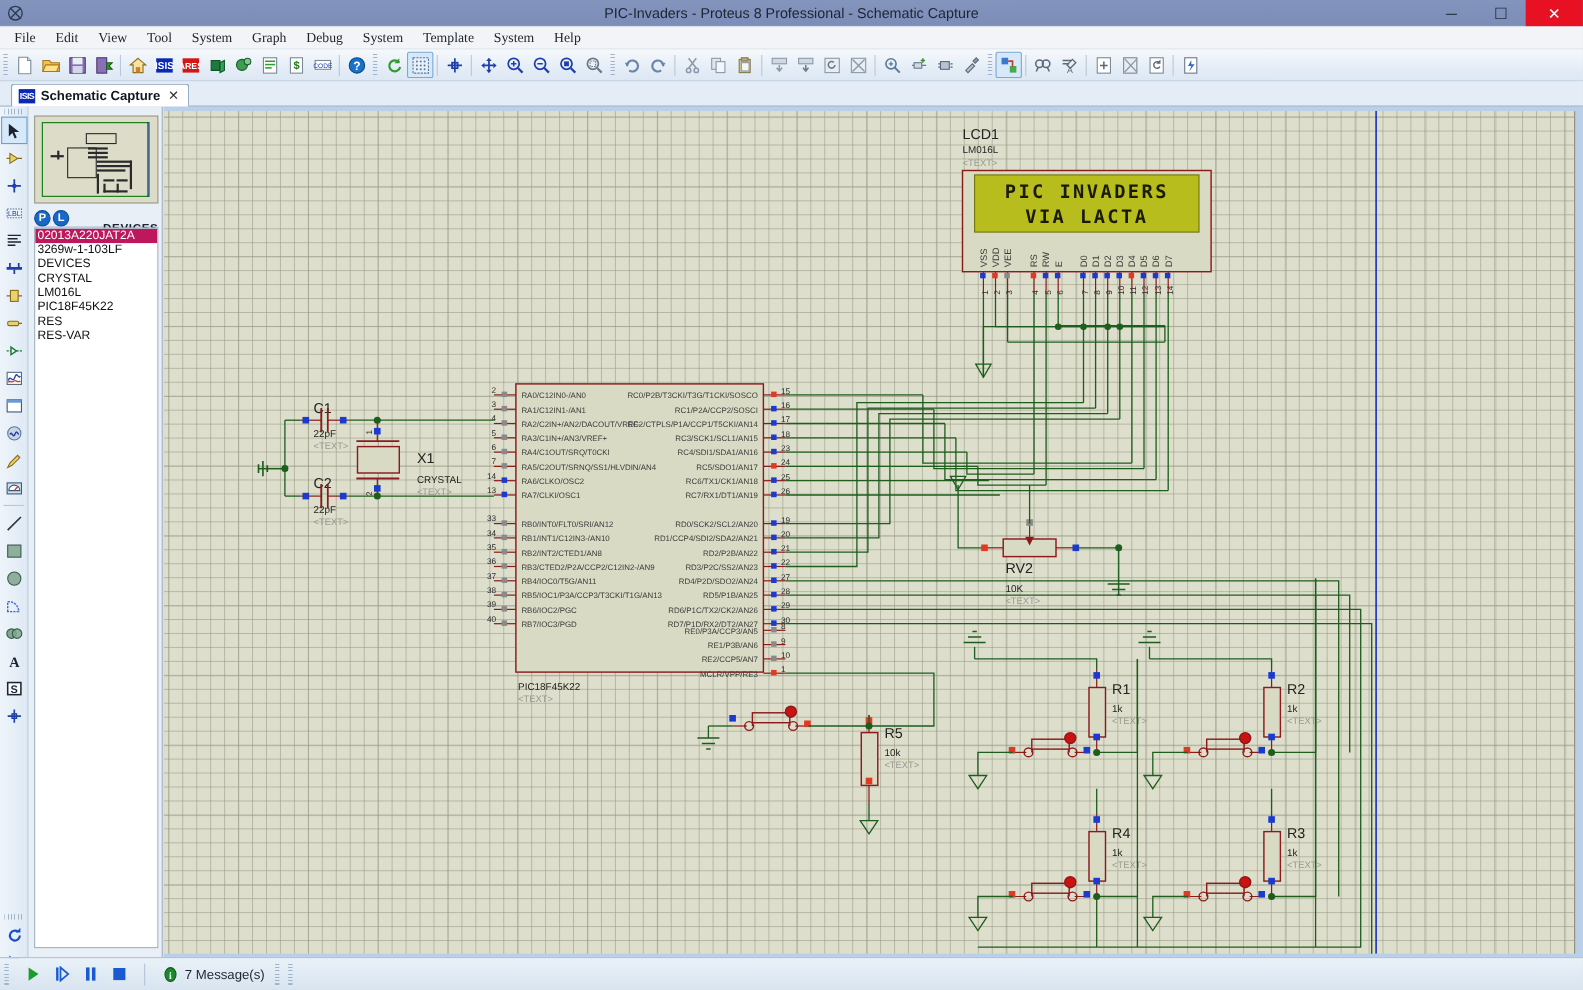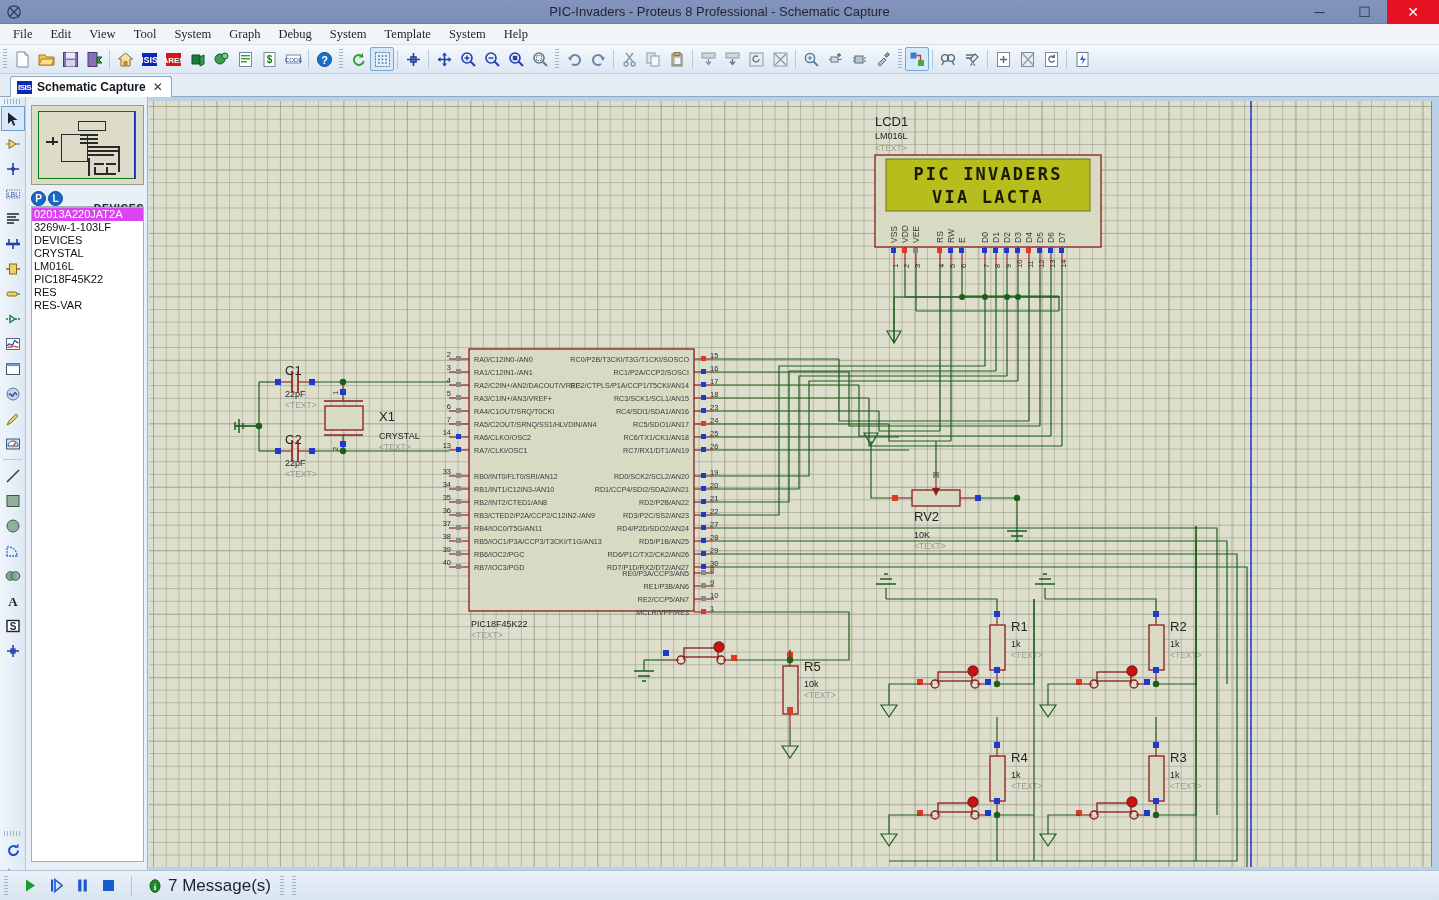--- a/index.html
+++ b/index.html
@@ -136,21 +136,21 @@
     border: 1px solid #0e4a96;
   }
   .dev-title { flex: 1; text-align: right; font-size: 10.5px; color: #1b2430;
     letter-spacing: 0.6px; font-weight: bold; margin-top: 20px; }
   .devlist {
     position: absolute; left: 5px; top: 110px; width: 113px; height: 655px;
     background: #fff; border: 1px solid #9fb0c2; overflow: hidden;
   }
   .dev-item { font-size: 11px; color: #101010; line-height: 13px; padding: 0 2px;
     white-space: nowrap; cursor: default; }
-  .dev-item.sel { background: #d946ef; color: #fff; }
+  .dev-item.sel { background: #be185d; color: #fff; }
 
   
   .canvas-wrap {
     position: absolute; left: 149px; top: 97px; width: 1290px; height: 773px;
     background: #b9d0e8; overflow: hidden; padding-left: 48px;
   }
   .sheet {
     position: absolute; left: 0px; top: 4px; width: 1283px; height: 766px;
     background-color: #dddfcc;
     background-image:
@@ -172,21 +172,21 @@
   }
   .sb-grip {
     width: 4px; height: 20px; margin: 0 4px;
     background-image: repeating-linear-gradient(to bottom, #9fb4cb 0 1px, transparent 1px 3px);
   }
   .sb-btn {
     width: 26px; height: 24px; display: flex; align-items: center; justify-content: center;
     border: 1px solid transparent; cursor: default;
   }
   .sb-sep { width: 1px; height: 20px; background: #b3c4d6; margin: 0 5px; }
-  .sb-msg { font-size: 17px; color: #1b2430; }
+  .sb-msg { font-size: 12px; color: #1b2430; }
   .sb-anim { font-size: 11.5px; color: #1b2430; }
   .sb-pane { display: flex; align-items: center; height: 26px; padding: 0 5px; }
 
   
   .t-pin  { font-family: "Liberation Sans", sans-serif; font-size: 7.2px; fill: #3b3b3b; }
   .t-num  { font-family: "Liberation Sans", sans-serif; font-size: 7.5px; fill: #2b2b2b; }
   .t-ref  { font-family: "Liberation Sans", sans-serif; font-size: 13px; fill: #23231f; }
   .t-val  { font-family: "Liberation Sans", sans-serif; font-size: 9px; fill: #23231f; }
   .t-txt  { font-family: "Liberation Sans", sans-serif; font-size: 8.5px; fill: #9a9a90; }
   .t-lcdpin { font-family: "Liberation Sans", sans-serif; font-size: 8.5px; fill: #3b3b3b; }

